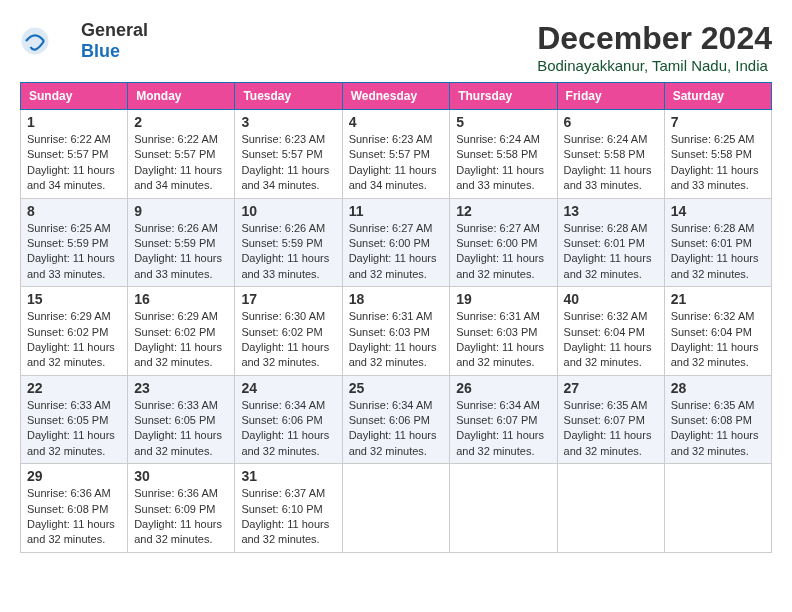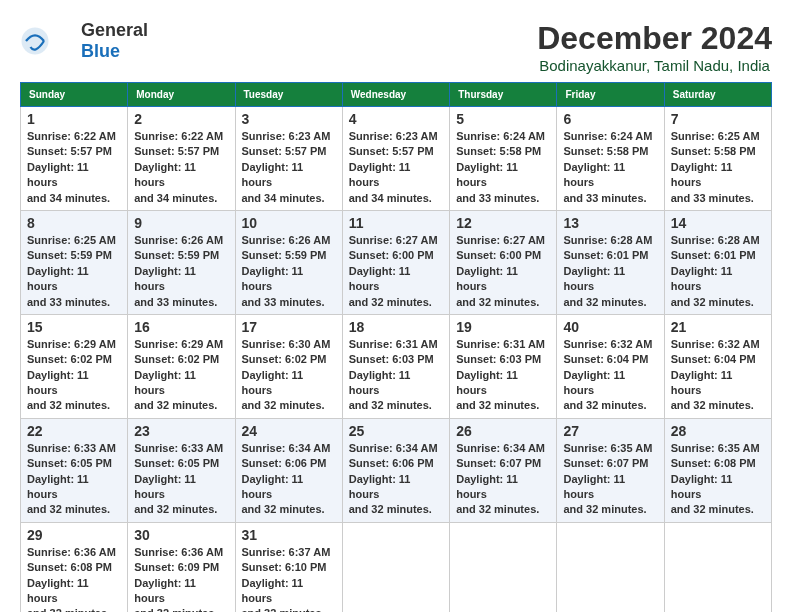--- a/index.html
+++ b/index.html
@@ -31,42 +31,42 @@
       font-weight: bold;
       color: #1a6fba;
       margin-top: 16px;
     }
     .logo-icon {
       width: 30px;
       height: 30px;
       margin-right: 2px;
     }
     .title-section {
-      text-align: center;
+      text-align: left;
     }
     .month-title {
       font-size: 32px;
       font-weight: bold;
       color: #333;
     }
     .location {
       font-size: 15px;
       color: #14532d;
     }
     .calendar {
       width: 100%;
       border-collapse: collapse;
       font-size: 11px;
     }
     .calendar th {
-      background-color: #15803d;
+      background-color: #ec4899;
       color: #fff;
       text-align: left;
       padding: 6px 8px;
-      font-size: 10px;
+      font-size: 12px;
       font-weight: bold;
       border: 1px solid #1a6fba;
     }
     .calendar td {
       border: 1px solid #ccc;
       vertical-align: top;
       padding: 4px 6px;
       width: 108px;
       min-height: 80px;
       background: #fff;
@@ -77,21 +77,20 @@
     .day-number {
       font-size: 14px;
       font-weight: bold;
       color: #333;
       display: block;
       margin-bottom: 2px;
     }
     .day-info {
       color: #333;
       line-height: 1.4;
-      font-weight: bold;
     }
     .empty-cell {
       background: #fff !important;
     }
   </style>
 </head>
 <body>
 
 <div class="header">
   <div class="logo">

